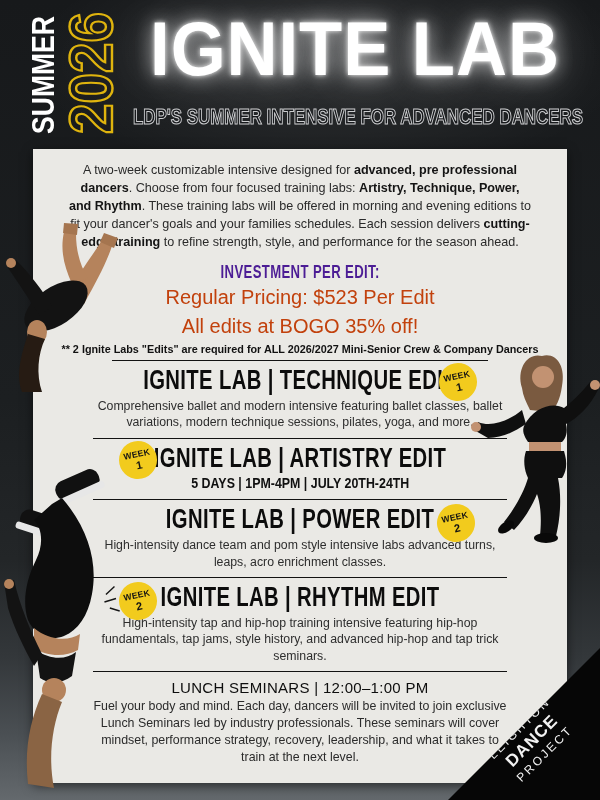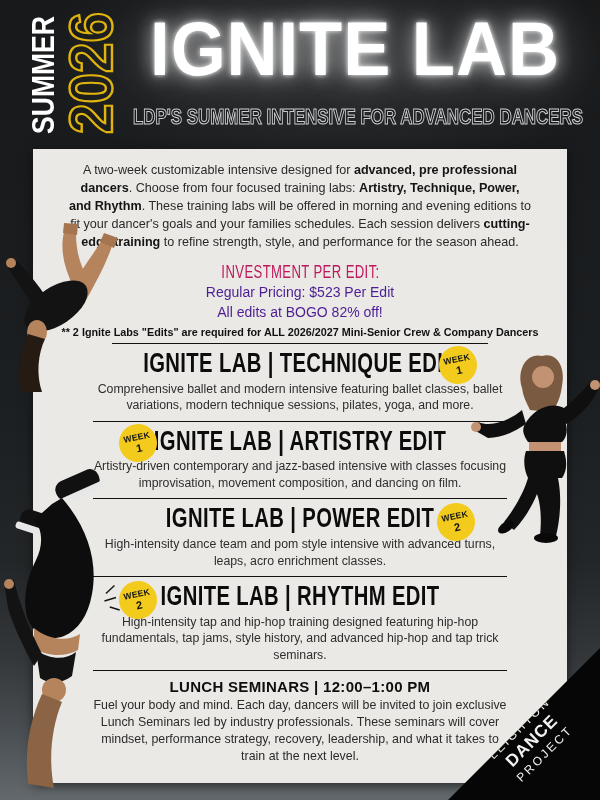--- a/index.html
+++ b/index.html
@@ -26,22 +26,22 @@
   
   .card {
     position: absolute; left: 33px; top: 149px; width: 534px; height: 634px; z-index: 1;
     background: #EAE9E5; box-shadow: 0 3px 10px rgba(0,0,0,0.55);
     padding: 13px 26px 8px; text-align: center; color: #1d1d1d; overflow: hidden;
   }
   .intro { font-size: 12.6px; line-height: 1.42; color: #2a2a2a; width: 96%; margin: 0 auto; }
   .intro .b { font-weight: bold; color: #141414; }
 
   .condensed { display: inline-block; transform: scaleX(0.75); transform-origin: 50% 50%; white-space: nowrap; }
-  .invest-heading { font-size: 17.5px; font-weight: normal; letter-spacing: 0.5px; margin-top: 11px; color: #be185d; }
-  .invest-line { font-size: 14px; line-height: 1.42; color: #4c1d95; }
+  .invest-heading { font-size: 17.5px; font-weight: bold; letter-spacing: 0.5px; margin-top: 11px; color: #4c1d95; }
+  .invest-line { font-size: 20px; line-height: 1.42; color: #c2410c; }
   .fine-print { font-size: 10.8px; font-weight: bold; color: #111; margin-top: 3px; }
 
   .divider { border: none; border-top: 1.7px solid #121212; width: 86%; margin: 7px auto 0; }
   .divider.narrow { width: 78%; margin-top: 5px; }
 
   .session { position: relative; padding-top: 5px; }
   .session-title { font-size: 27px; font-weight: bold; line-height: 1.1; color: #0c0c0c; letter-spacing: 0.5px; }
   .schedule { font-size: 15.5px; font-weight: bold; transform: scaleX(0.8); color: #101010; margin-top: 1px; }
   .desc { font-size: 12.3px; line-height: 1.34; color: #2e2e2e; width: 88%; margin: 2px auto 0; }
 
@@ -52,21 +52,21 @@
     font-weight: bold; line-height: 1; z-index: 2;
   }
   .week-badge .wk { font-size: 8.5px; letter-spacing: 0.3px; }
   .week-badge .num { font-size: 11px; margin-top: 1.5px; }
   .s0 .week-badge { right: 64px; top: 2px; }
   .s1 .week-badge { left: 60px; top: 2px; }
   .s2 .week-badge { right: 66px; top: 4px; }
   .s3 .week-badge { left: 60px; top: 4px; }
   .sparkle { position: absolute; left: -15px; top: -4px; }
 
-  .lunch-heading { font-size: 15px; font-weight: bold; letter-spacing: 0.3px; color: #0e0e0e; margin-top: 7px; }
+  .lunch-heading { font-size: 15px; font-weight: normal; letter-spacing: 0.3px; color: #0e0e0e; margin-top: 7px; }
   .lunch-body { font-size: 12.4px; line-height: 1.36; color: #2b2b2b; width: 88%; margin: 2px auto 0; }
 
   
   .dancer { position: absolute; z-index: 3; }
   #dancer-top-left { left: 0; top: 212px; }
   #dancer-right { left: 466px; top: 346px; }
   #dancer-bottom-left { left: 0; top: 462px; }
 
   
   .corner-triangle {
@@ -98,21 +98,21 @@
 </svg>
 
 <div class="card">
 
   <p class="intro"><span>A two-week customizable intensive designed for </span><span class="b">advanced, pre professional dancers</span><span>. Choose from four focused training labs: </span><span class="b">Artistry, Technique, Power, and Rhythm</span><span>. These training labs will be offered in morning and evening editions to fit your dancer's goals and your families schedules. Each session delivers </span><span class="b">cutting-edge training</span><span> to refine strength, style, and performance for the season ahead.</span></p>
 
   <div class="invest-heading">
     <span class="condensed">INVESTMENT PER EDIT:</span>
   </div>
   <div class="invest-line">Regular Pricing: $523 Per Edit</div>
-  <div class="invest-line">All edits at BOGO 82% off!</div>
+  <div class="invest-line">All edits at BOGO 35% off!</div>
   <div class="fine-print">** 2 Ignite Labs "Edits" are required for ALL 2026/2027 Mini-Senior Crew &amp; Company Dancers</div>
 
   <hr class="divider narrow">
 
   <section class="session s0">
     <div>
       <span class="condensed session-title">IGNITE LAB | TECHNIQUE EDIT</span>
       <div class="week-badge">
         <span class="wk">WEEK</span>
         <span class="num">1</span>
@@ -123,50 +123,50 @@
   </section>
 
   <section class="session s1">
     <div>
       <span class="condensed session-title">IGNITE LAB | ARTISTRY EDIT</span>
       <div class="week-badge">
         <span class="wk">WEEK</span>
         <span class="num">1</span>
       </div>
     </div>
-    <p class="desc">Artistry-driven contemporary and jazz-based intensive with classes focusing improvisation, movement composition, and dancing on film.</p>
+    <div><span class="schedule condensed">5 DAYS | 1PM-4PM | JULY 20TH-24TH</span></div>
     <hr class="divider">
   </section>
 
   <section class="session s2">
     <div>
       <span class="condensed session-title">IGNITE LAB | POWER EDIT</span>
       <div class="week-badge">
         <span class="wk">WEEK</span>
         <span class="num">2</span>
       </div>
     </div>
-    <p class="desc">High-intensity dance team and pom style intensive with advanced turns, leaps, acro enrichment classes.</p>
+    <p class="desc">High-intensity dance team and pom style intensive labs advanced turns, leaps, acro enrichment classes.</p>
     <hr class="divider">
   </section>
 
   <section class="session s3">
     <div>
       <span class="condensed session-title">IGNITE LAB | RHYTHM EDIT</span>
       <div class="week-badge">
         <svg class="sparkle" width="16" height="34" viewBox="0 0 16 34">
           <line x1="14" y1="4" x2="4" y2="10" stroke="#141414" stroke-width="1.4"></line>
           <line x1="13" y1="16" x2="1" y2="17" stroke="#141414" stroke-width="1.4"></line>
           <line x1="14" y1="29" x2="5" y2="24" stroke="#141414" stroke-width="1.4"></line>
         </svg>
         <span class="wk">WEEK</span>
         <span class="num">2</span>
       </div>
     </div>
-    <p class="desc">High-intensity tap and hip-hop training designed featuring hip-hop fundamentals, tap jams, style history, and advanced hip-hop and tap trick seminars.</p>
+    <p class="desc">High-intensity tap and hip-hop training intensive featuring hip-hop fundamentals, tap jams, style history, and advanced hip-hop and tap trick seminars.</p>
     <hr class="divider">
   </section>
 
   <div class="lunch-heading">LUNCH SEMINARS | 12:00–1:00 PM</div>
   <p class="lunch-body">Fuel your body and mind. Each day, dancers will be invited to join exclusive Lunch Seminars led by industry professionals. These seminars will cover mindset, performance strategy, recovery, leadership, and what it takes to train at the next level.</p>
 
 </div>
 
 <svg id="dancer-top-left" class="dancer" width="126" height="182" viewBox="0 0 126 182">
   <path d="M70,80 C80,58 94,42 102,28 L112,34 C106,52 96,70 84,92 Z" fill="#b5835c"></path>

